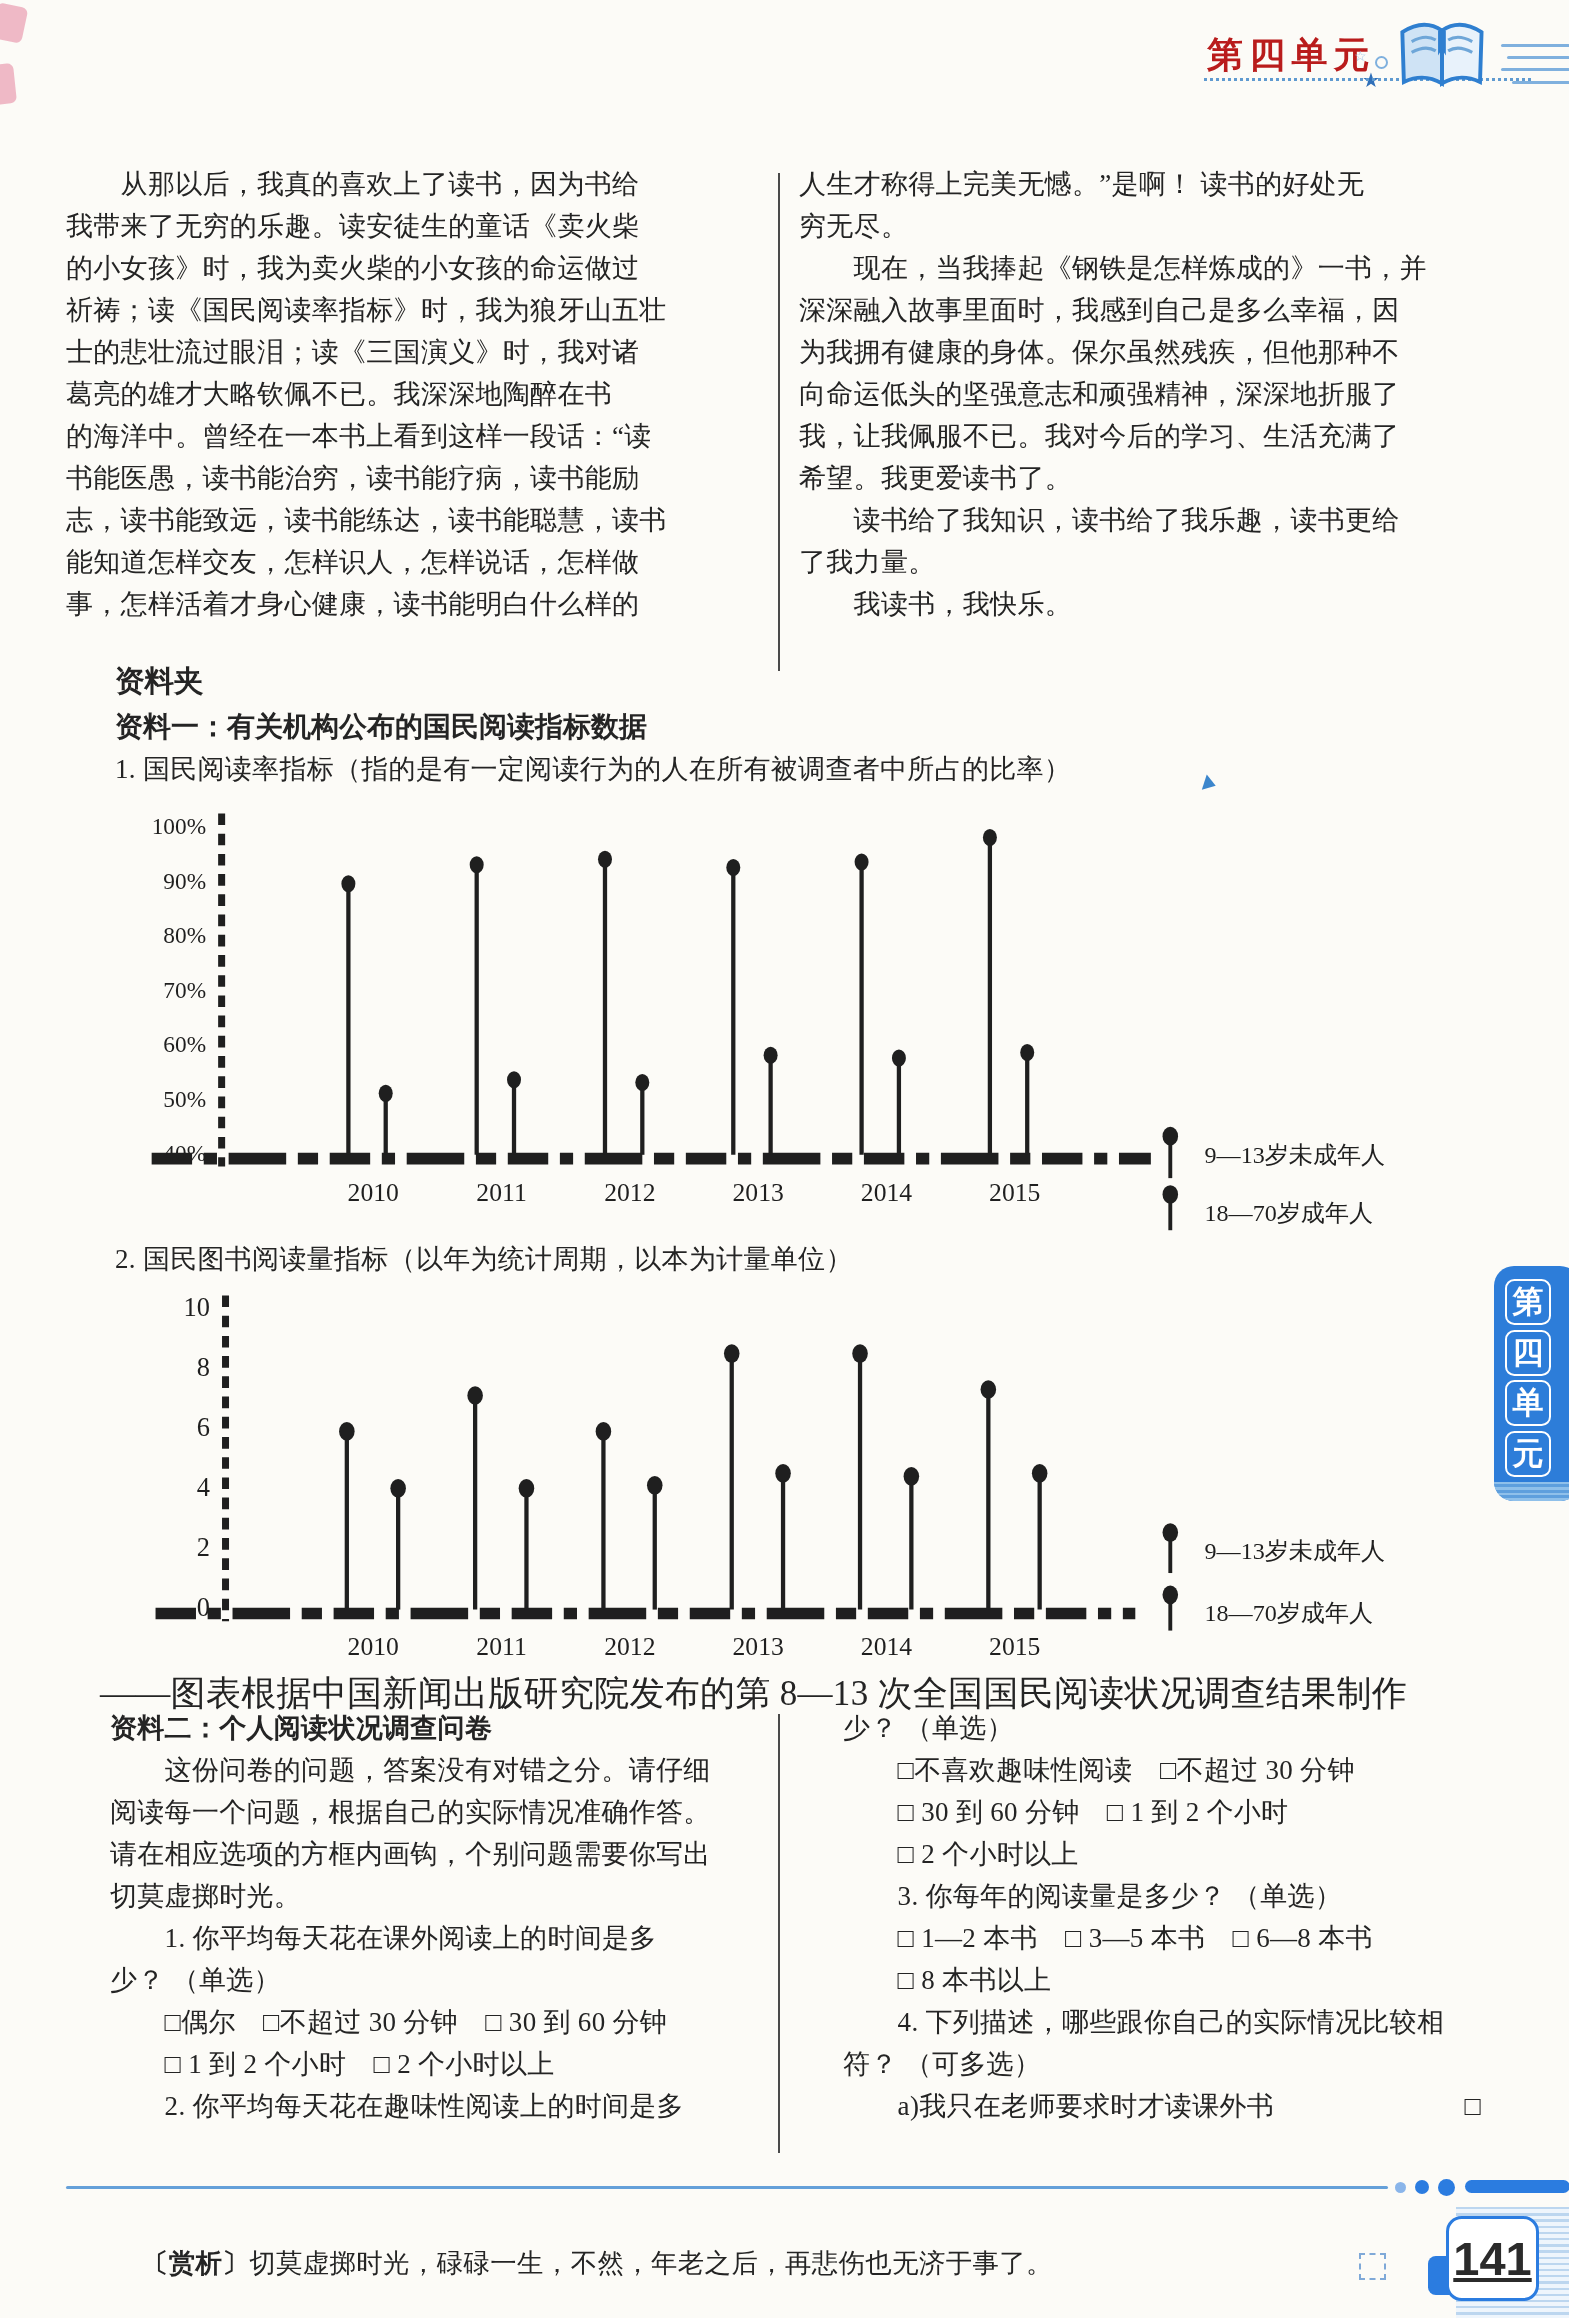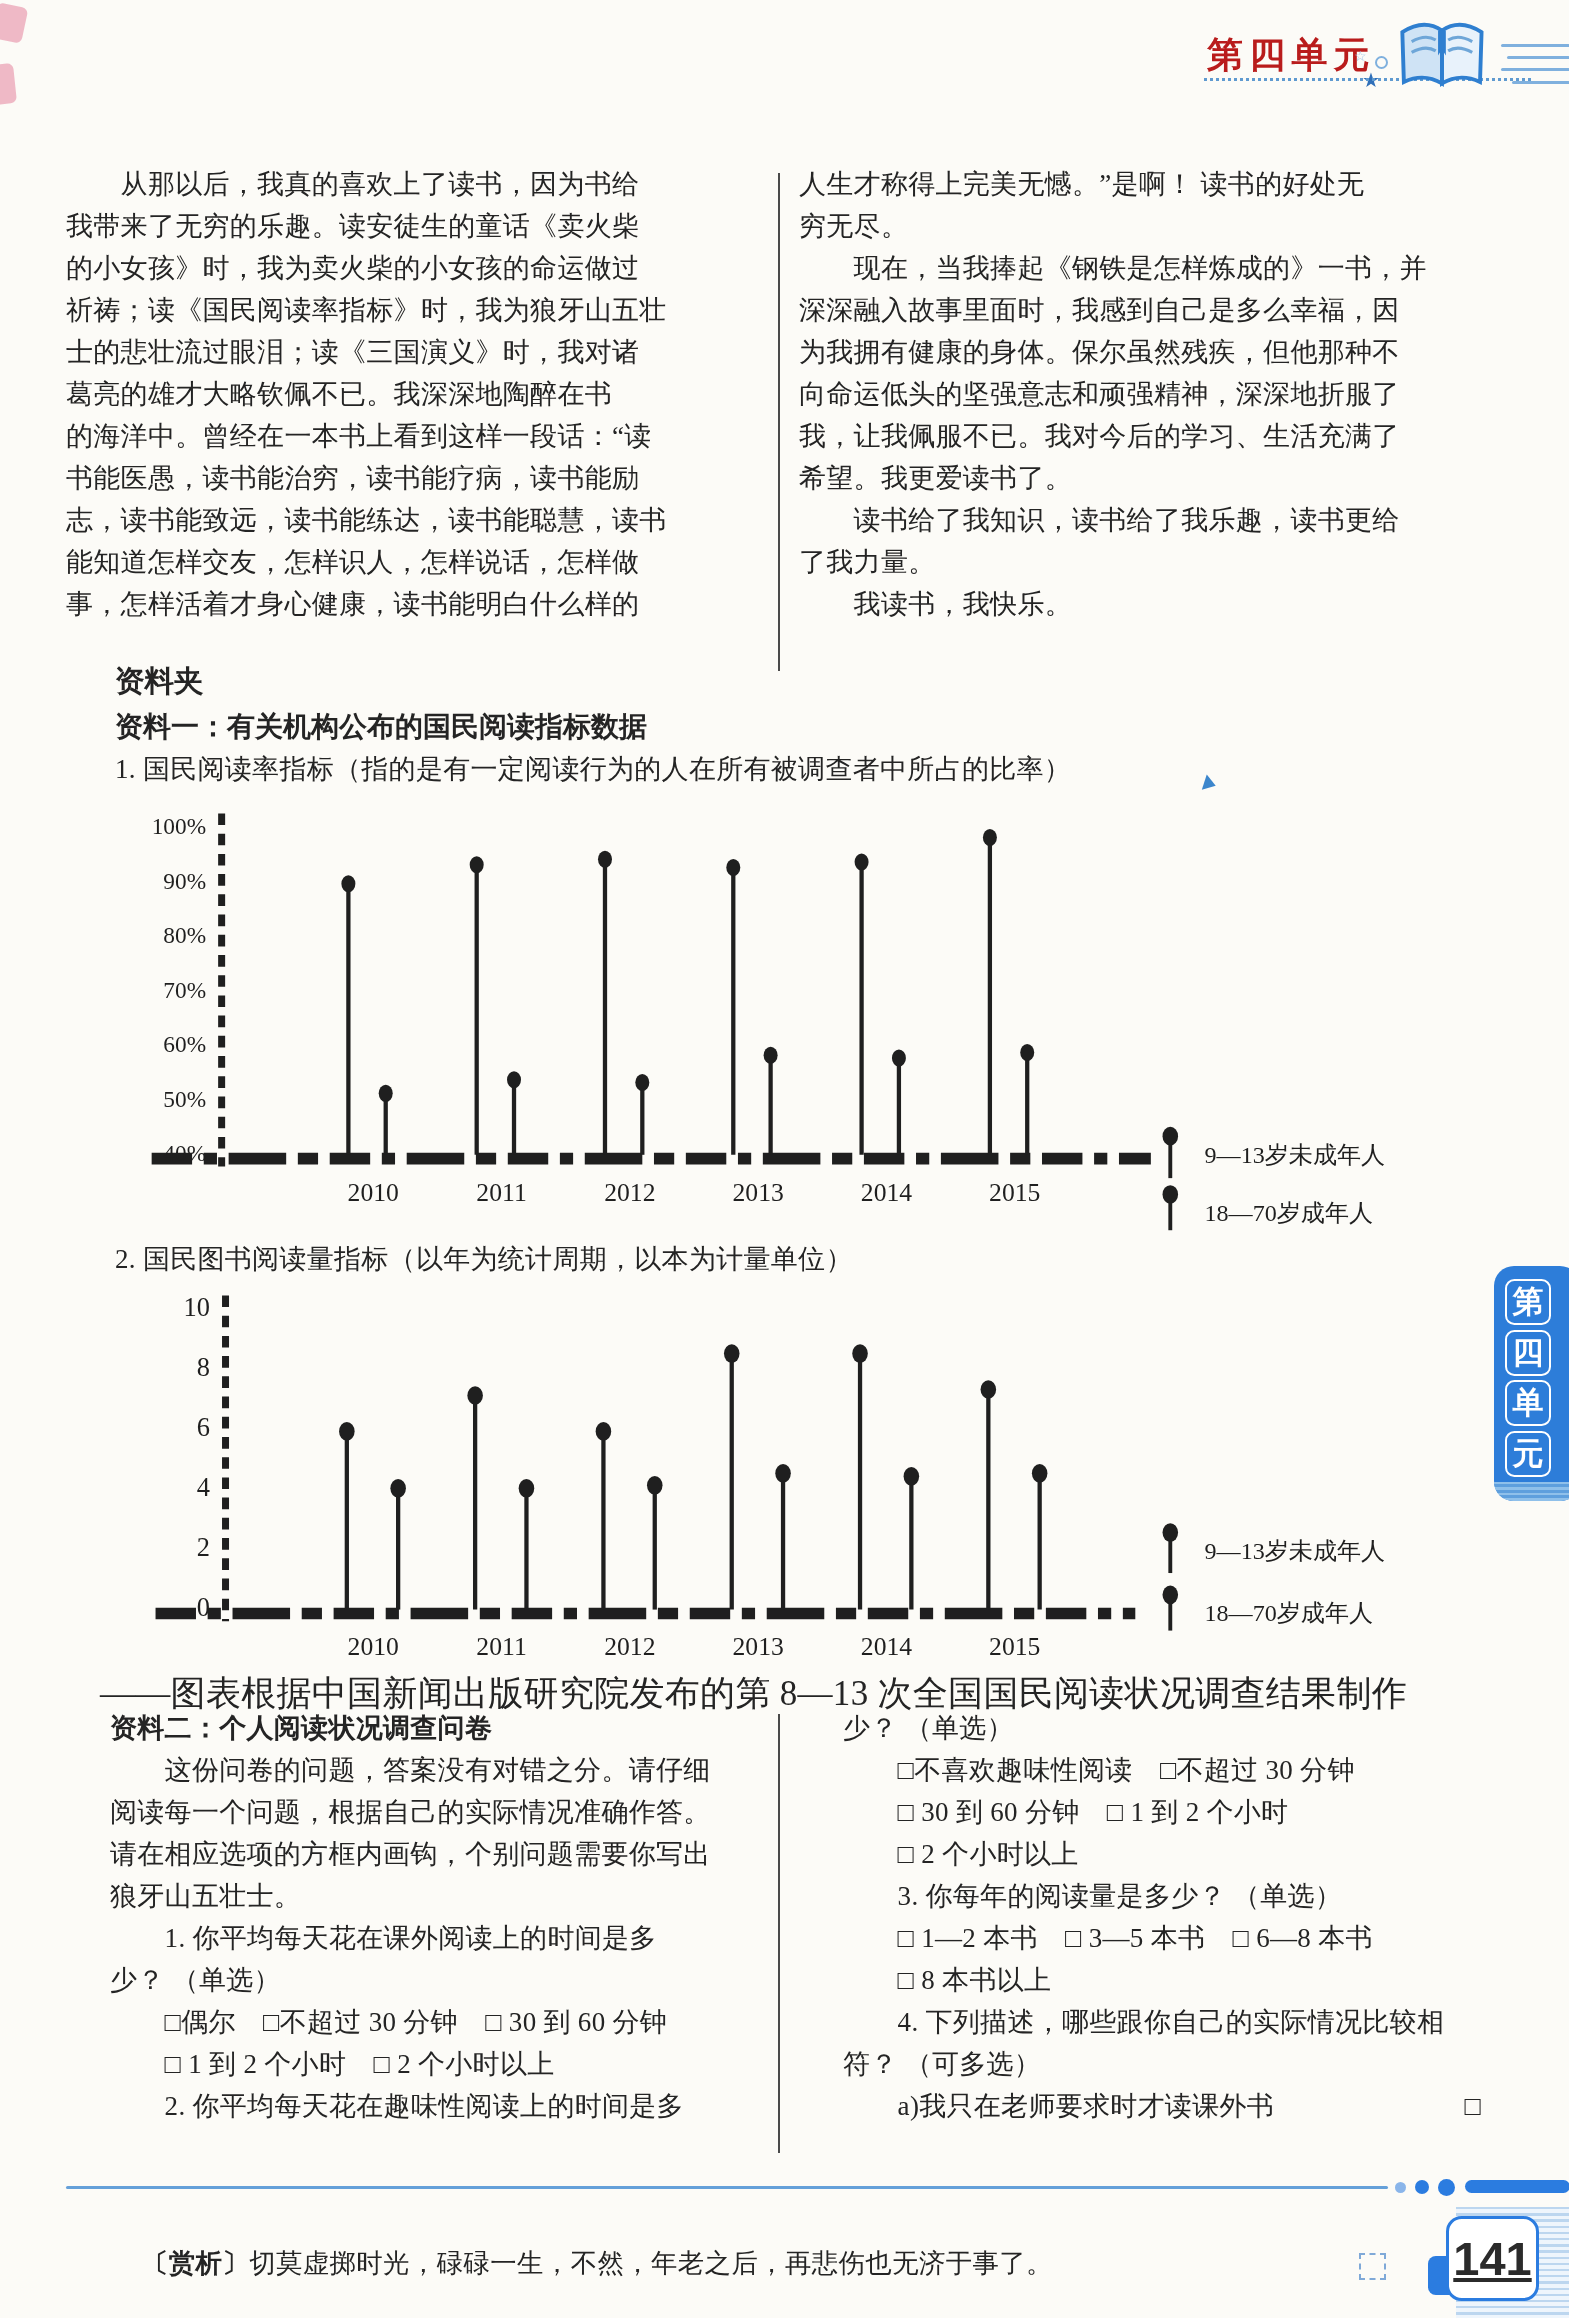--- a/index.html
+++ b/index.html
@@ -227,21 +227,21 @@
     <text x="1549" y="435" font-size="31" fill="#1f1f1f">18—70岁成年人</text>
   </svg>
 
 <div class="abs source-note">——图表根据中国新闻出版研究院发布的第 8—13 次全国国民阅读状况调查结果制作</div>
 
 <div class="abs col survey" style="left:66px;top:1707px;width:704px;">
     <div class="tline bold-head">资料二：个人阅读状况调查问卷</div>
     <div class="tline">　　这份问卷的问题，答案没有对错之分。请仔细</div>
     <div class="tline">阅读每一个问题，根据自己的实际情况准确作答。</div>
     <div class="tline">请在相应选项的方框内画钩，个别问题需要你写出</div>
-    <div class="tline">狼牙山五壮士。</div>
+    <div class="tline">切莫虚掷时光。</div>
     <div class="tline">　　1. 你平均每天花在课外阅读上的时间是多</div>
     <div class="tline">少？ （单选）</div>
     <div class="tline">　　□偶尔　□不超过 30 分钟　□ 30 到 60 分钟</div>
     <div class="tline">　　□ 1 到 2 个小时　□ 2 个小时以上</div>
     <div class="tline">　　2. 你平均每天花在趣味性阅读上的时间是多</div>
   </div>
 <div class="abs divider" style="left:778px;top:1714px;height:439px;"></div>
 <div class="abs col survey" style="left:799px;top:1707px;width:727px;">
     <div class="tline">少？ （单选）</div>
     <div class="tline">　　□不喜欢趣味性阅读　□不超过 30 分钟</div>

